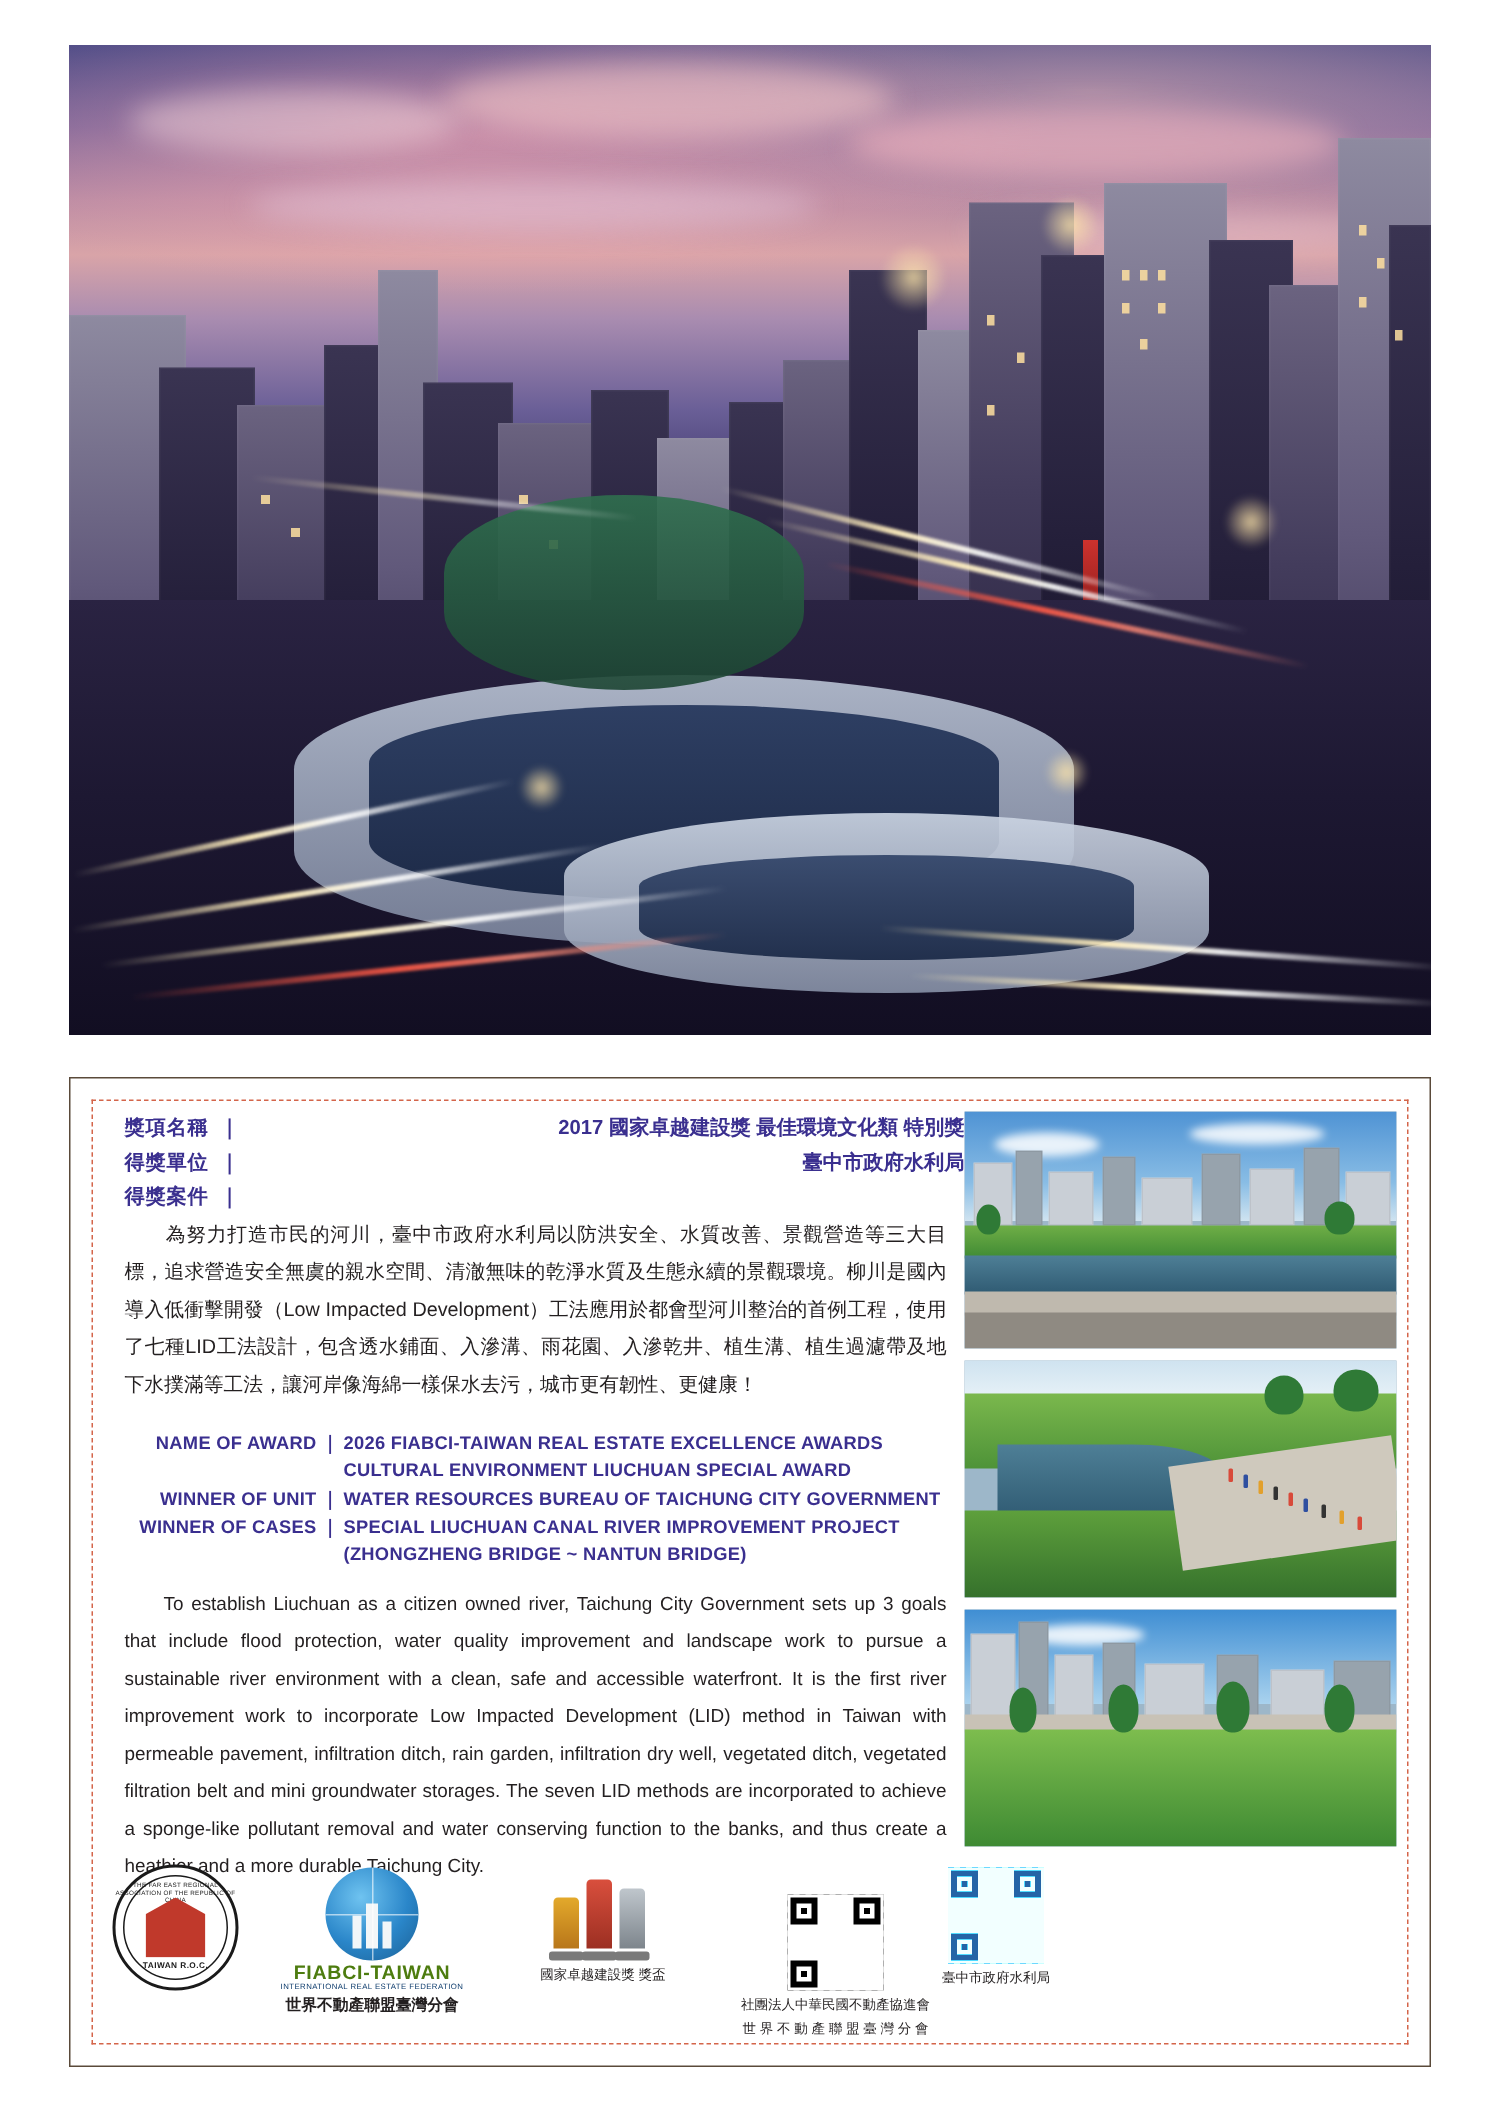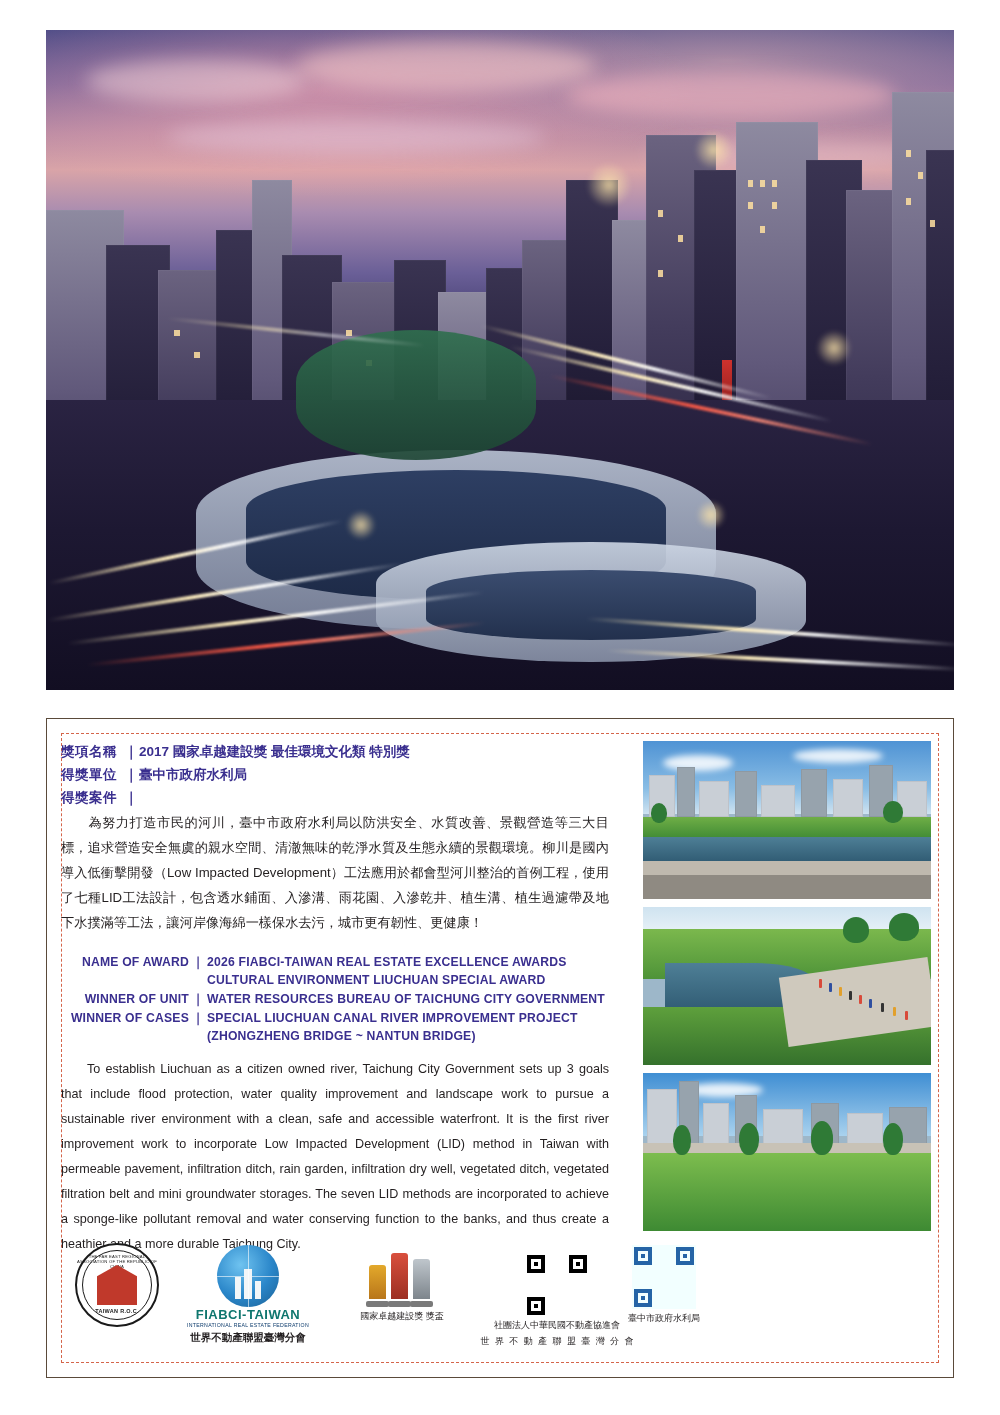--- a/index.html
+++ b/index.html
@@ -93,38 +93,38 @@
     border: 1px solid #5a4a3a;
     background: #fff;
   }
   .panel-inner {
     position: absolute;
     left: 14px; top: 14px; right: 14px; bottom: 14px;
     border: 1px dashed #d4654a;
   }
   .panel-body {
     position: absolute;
-    left: 14px; top: 22px;
+    left: 36px; top: 22px;
     width: 560px;
   }
 
   
   .cn-head { margin-bottom: 2px; }
   .cn-row {
     display: flex;
     align-items: flex-start;
     font-size: 13.5px;
     color: #3a2f8f;
     font-weight: bold;
     line-height: 21px;
     margin-bottom: 2px;
   }
   .cn-label { width: 62px; flex: 0 0 62px; letter-spacing: 0.5px; }
   .cn-bar { flex: 0 0 16px; text-align: center; color: #3a2f8f; }
-  .cn-val { flex: 1; }
+  .cn-val { flex: 1; text-align: right; }
 
   .cn-para {
     margin-top: 0;
     font-size: 13.2px;
     line-height: 25px;
     color: #231f20;
     text-align: justify;
     text-indent: 0;
     width: 548px;
   }
@@ -285,21 +285,21 @@
     position: absolute; width: 18px; height: 18px;
     border: 4px solid #000; background: #fff;
   }
   .qr i::after {
     content: ""; position: absolute; left: 3px; top: 3px; width: 4px; height: 4px; background: #000;
   }
   .qr.blue { filter: hue-rotate(0deg); }
   .qr.blue i { border-color: #1a4fa0; }
   .qr.blue i::after { background: #1a4fa0; }
 
-  .fiabci-text { font-size: 13px; font-weight: bold; color: #0f766e; letter-spacing: 0.5px; }
+  .fiabci-text { font-size: 13px; font-weight: bold; color: #4d7c0f; letter-spacing: 0.5px; }
   .fiabci-sub { font-size: 5.2px; color: #0b3a6b; letter-spacing: 0.3px; }
 </style>
 </head>
 <body>
 
 <div class="hero">
   <div class="hero-sky"></div>
 
   <div class="hero-cloud" style="left:40px;  top:30px;  width:220px; height:42px;"></div>
   <div class="hero-cloud" style="left:250px; top:12px;  width:300px; height:50px; background:rgba(255,210,205,0.5);"></div>
@@ -520,21 +520,21 @@
         <div class="tr" style="left:10px; height:34px; background:linear-gradient(180deg,#e3a92b,#b8761a);"></div>
         <div class="tr-base" style="left:7px;"></div>
         <div class="tr" style="left:32px; height:46px; background:linear-gradient(180deg,#d94f3d,#9c2f22);"></div>
         <div class="tr-base" style="left:29px;"></div>
         <div class="tr" style="left:54px; height:40px; background:linear-gradient(180deg,#bfc6cc,#7d858c);"></div>
         <div class="tr-base" style="left:51px;"></div>
       </div>
       <div class="logo-cap">國家卓越建設獎 獎盃</div>
     </div>
 
-    <div class="logo-item" style="left:408px; top:10px; width:160px;font-family:Liberation Mono, monospace;">
+    <div class="logo-item" style="left:408px; top:20px; width:160px;">
       <div class="qr">
         <i style="left:2px; top:2px;"></i>
         <i style="right:2px; top:2px;"></i>
         <i style="left:2px; bottom:2px;"></i>
       </div>
       <div class="logo-cap">社團法人中華民國不動產協進會</div>
       <div class="logo-cap">世 界 不 動 產 聯 盟   臺 灣 分 會</div>
     </div>
 
     <div class="logo-item" style="left:520px; top:2px; width:150px;">

